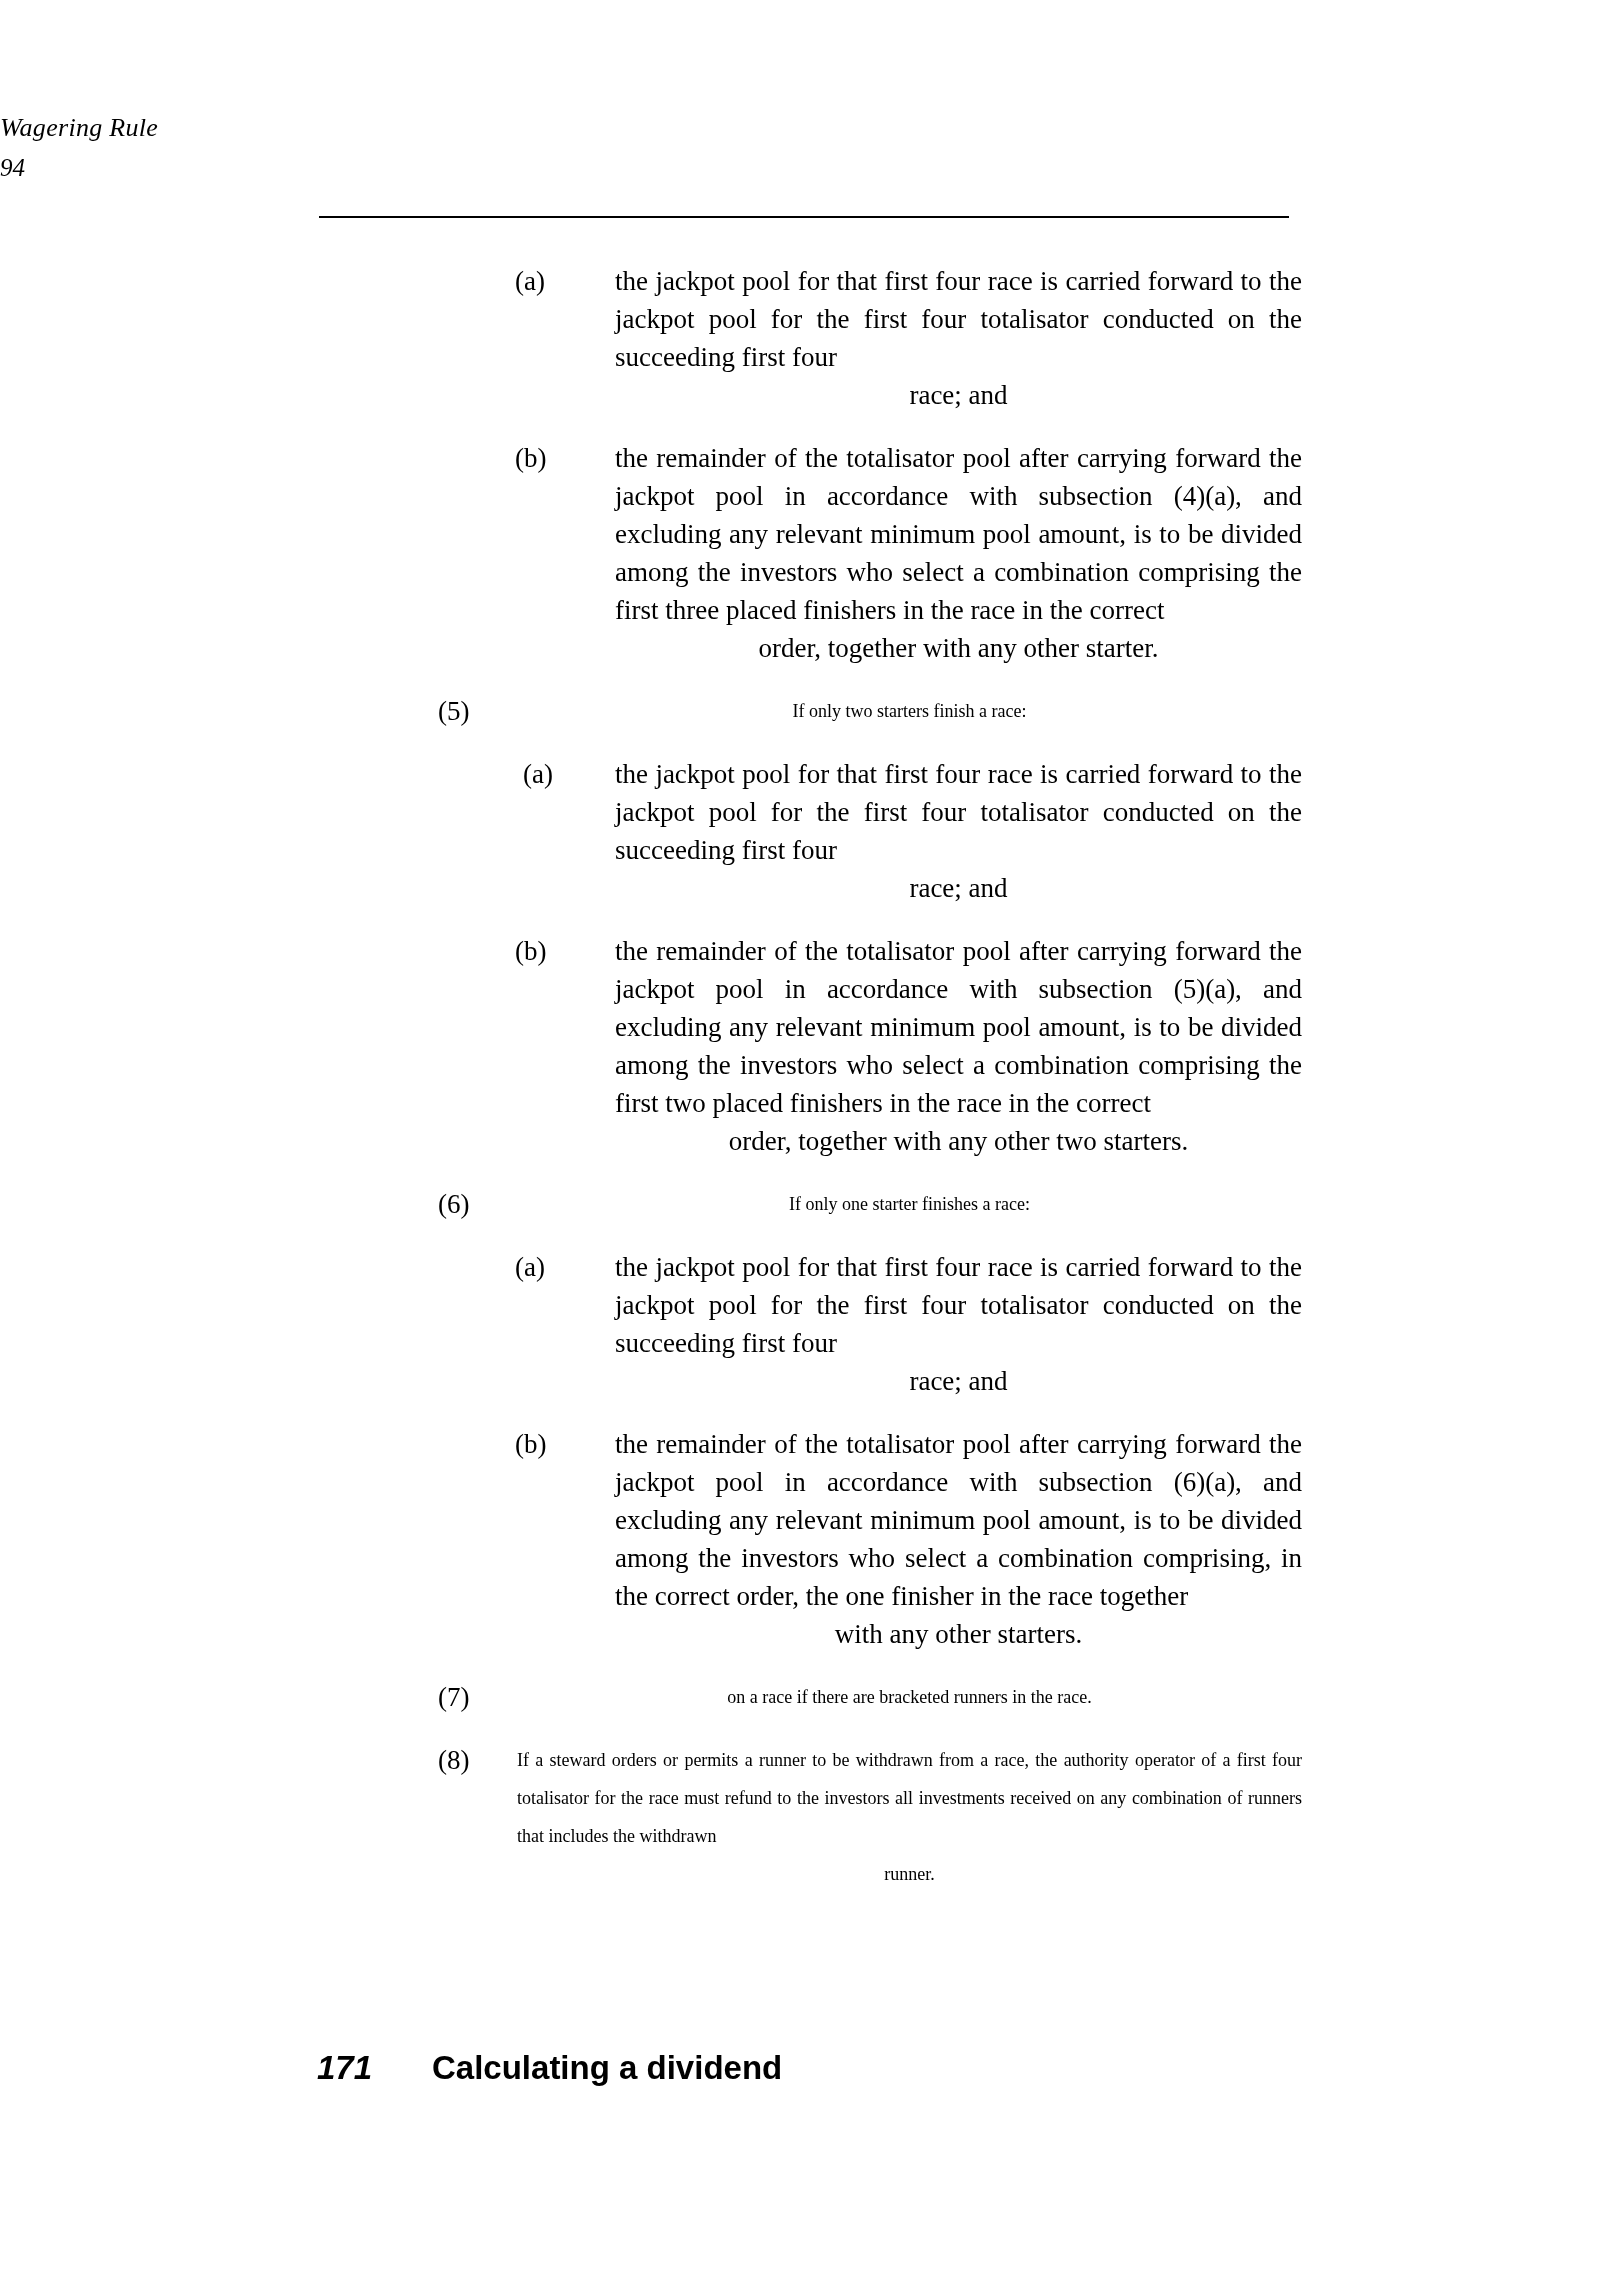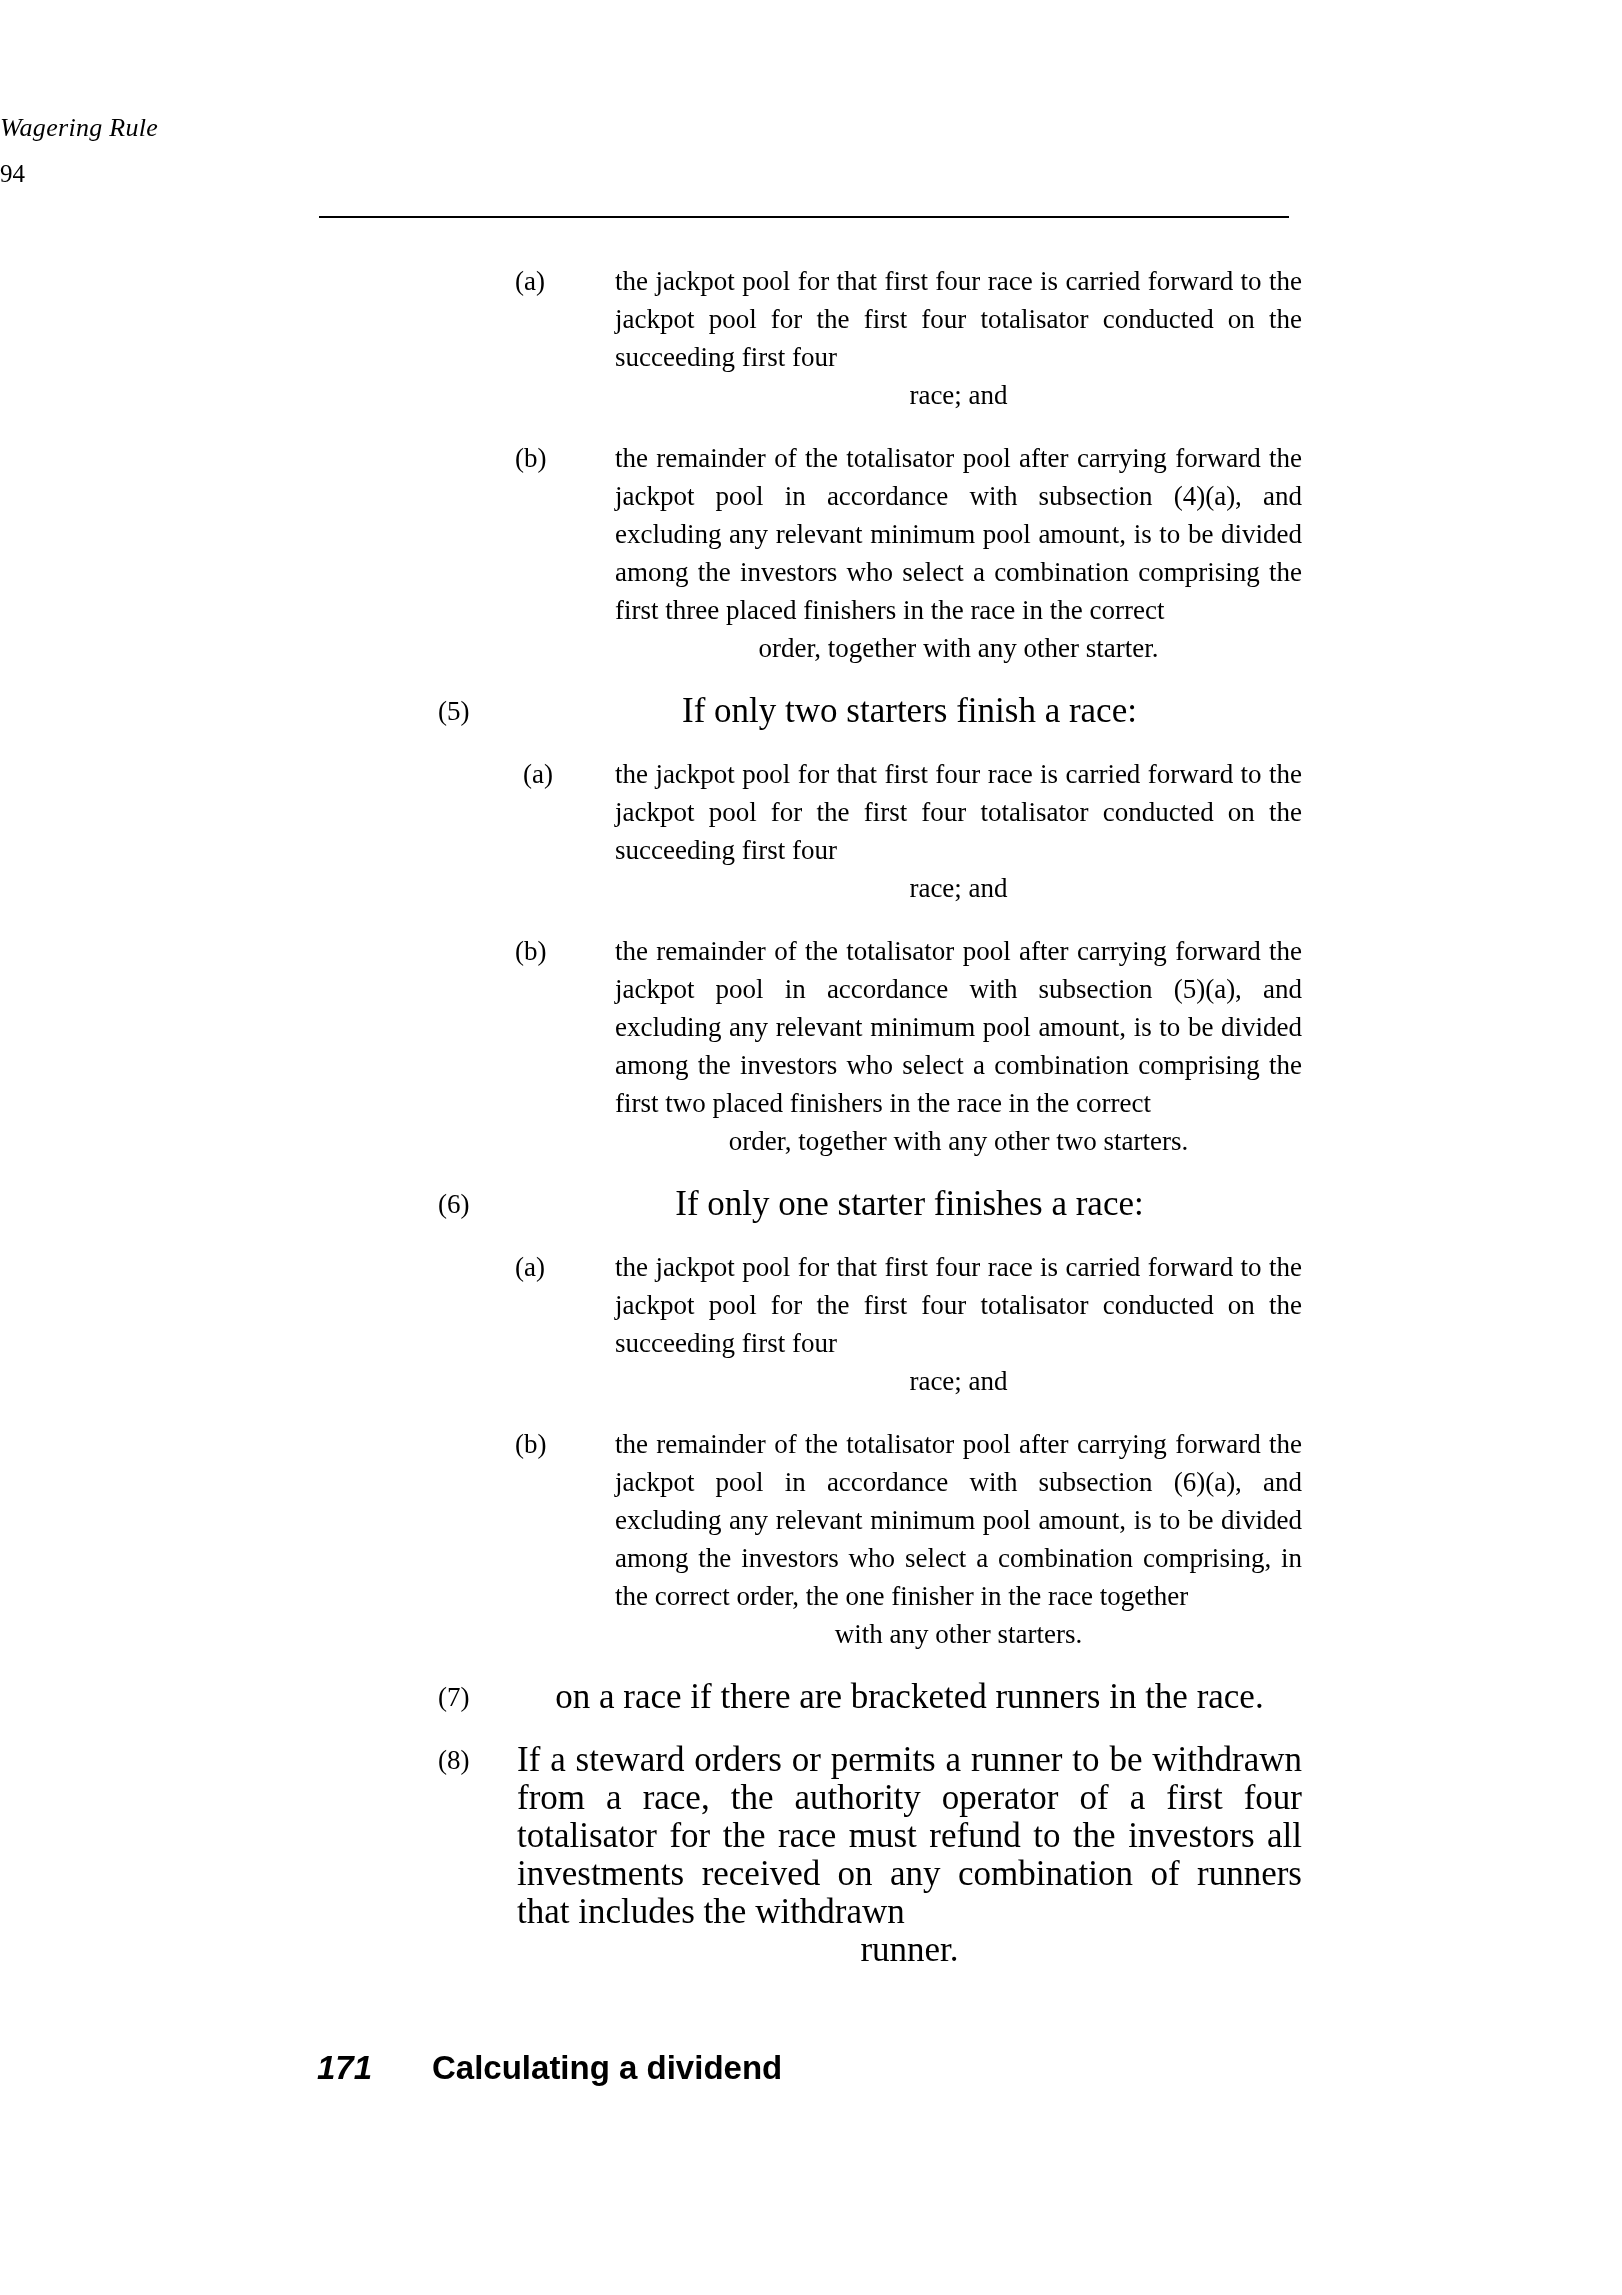--- a/index.html
+++ b/index.html
@@ -33,23 +33,24 @@
   }
   .running-head .rh-title {
     display: block;
     font-style: italic;
     font-size: 26px;
     line-height: 34px;
     letter-spacing: 0.3px;
   }
   .running-head .rh-page {
     display: block;
+    font-style: italic;
     font-size: 25px;
     line-height: 34px;
-    margin-top: 12px;
+    margin-top: 6px;
   }
 
   .head-rule {
     position: absolute;
     left: 319px;
     top: 216px;
     width: 970px;
     height: 0;
     border-top: 2px solid #000000;
   }
@@ -74,21 +75,21 @@
     left: 438px;
     top: 0;
     width: 72px;
     font-size: 27px;
     line-height: 38px;
     text-align: left;
   }
   .lvl1 .para {
     margin-left: 517px;
     width: 785px;
-    font-size: 35px;
+    font-size: 18px;
     line-height: 38px;
     text-align: justify;
     text-justify: inter-word;
     hyphens: none;
   }
 
   
   .lvl2 .marker {
     position: absolute;
     left: 515px;

